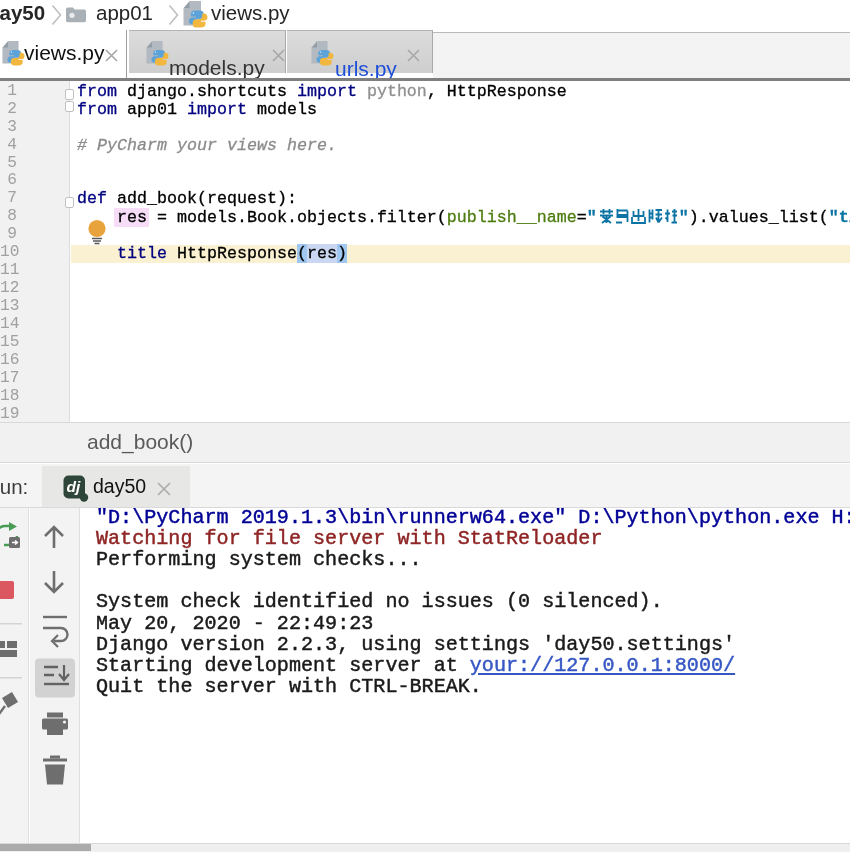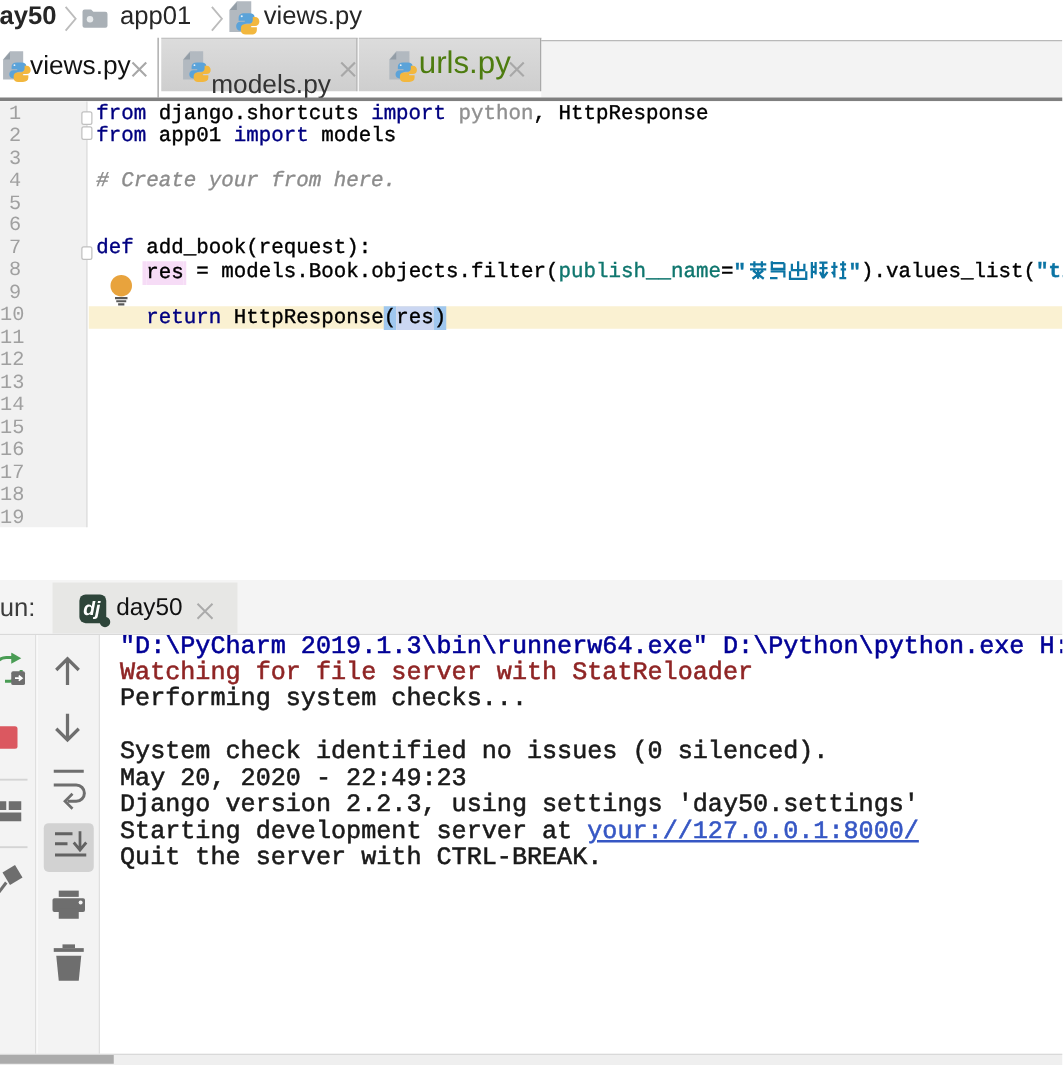--- a/index.html
+++ b/index.html
@@ -6,21 +6,21 @@
 #root{position:relative;width:850px;height:852px;overflow:hidden;background:#fff;
   font-family:"Liberation Sans",sans-serif;}
 #root *{box-sizing:border-box;}
 .abs{position:absolute;}
 .mono{font-family:"Liberation Mono",monospace;-webkit-text-stroke:0.3px;}
 pre{margin:0;white-space:pre;}
 .kw{color:#000080;font-weight:normal;}
 .str{color:#0b74a4;font-weight:bold;}
 .cmt{color:#8c8c8c;font-style:italic;}
 .gray{color:#909090;}
-.purp{color:#0f766e;}
+.purp{color:#4d7c0f;}
 svg{display:block;}
 </style>
 </head>
 <body>
 <div id="root">
 <svg width="0" height="0" style="position:absolute;">
   <defs>
     <g id="pyicon">
       <path d="M6.5 1 H18 V25.5 H0.5 V8 z" fill="#b2b9c0"></path>
       <path d="M6.5 1.8 V8 H0.9 z" fill="#939da6"></path>
@@ -73,21 +73,21 @@
     <svg class="abs" style="left:146px;top:10px;" width="23" height="27" viewBox="0 0 25 29">
         <use href="#pyicon"></use>
       </svg>
     <span class="abs" style="left:169px;top:11px;font-size:21px;color:#333;margin-top:15px;">models.py</span>
     <svg class="abs" style="left:271px;top:18px;" width="15" height="15" viewBox="0 0 15 15">
         <use href="#xicon"></use>
       </svg>
     <svg class="abs" style="left:311px;top:10px;" width="23" height="27" viewBox="0 0 25 29">
         <use href="#pyicon"></use>
       </svg>
-    <span class="abs" style="left:335px;top:6px;font-size:25px;color:#4d7c0f;">urls.py</span>
+    <span class="abs" style="left:335px;top:27px;font-size:21px;color:#1d4ed8;">urls.py</span>
     <svg class="abs" style="left:406px;top:18px;" width="15" height="15" viewBox="0 0 15 15">
         <use href="#xicon"></use>
       </svg>
   </div>
 
   <div class="abs" style="left:0;top:78px;width:850px;height:2.5px;background:#7f7f7f;"></div>
 
   <div class="abs" style="left:0;top:80.5px;width:850px;height:341px;background:#fff;overflow:hidden;">
     <div class="abs" style="left:0;top:0;width:70px;height:341px;background:#f1f1f1;border-right:1px solid #dcdcdc;"></div>
 
@@ -109,46 +109,49 @@
 14
 15
 16
 17
 18
 19</pre>
 
     <pre class="mono abs" style="left:77px;top:2.3px;font-size:16.66px;line-height:17.94px;color:#000;"><span class="kw">from</span> django.shortcuts <span class="kw">import</span> <span class="gray">python</span>, HttpResponse
 <span class="kw">from</span> app01 <span class="kw">import</span> models
 
-<span class="cmt"># Create your from here.</span>
+<span class="cmt"># PyCharm your views here.</span>
 
 
 <span class="kw">def</span> add_book(request):
     <span style="background:#f6dcf6;box-shadow:-3px 0 0 #f6dcf6,2px 0 0 #f6dcf6;">res</span> = models.Book.objects.filter(<span class="purp">publish__name</span>=<span class="str">"<svg style="display:inline-block;vertical-align:-2.5px;margin-left:2px;margin-right:2px;" width="78" height="16" viewBox="0 0 78 16">
             <g stroke="#0b74a4" stroke-width="1.8" fill="none">
               <path d="M1 3.5 h13 M4.5 1 v5 M10.5 1 v5 M1 7.5 h13 M3.5 8.5 l8.5 6.5 M11.5 8.5 l-8.5 6.5 M7.5 7.5 v7.5"></path>
               <path d="M17.5 2.5 h11 M18.5 1 v5.5 M28.5 2.5 v4.5 h-11 M17.5 9 h11 v5 M17 14.5 h6"></path>
               <path d="M39.5 1 v12 M34.5 3 v5 h10 v-5 M33 9 v6 h13 v-6"></path>
               <path d="M50.5 1.5 v13 M53.5 1.5 v10 M50.5 5.5 h3 M50.5 9.5 h3 M56.5 2 h6.5 M59.5 2 v12 M56.5 6.5 h6.5 M57 9.5 l2.5 5 M63 9.5 l-3.5 5"></path>
               <path d="M68.5 1.5 v12.5 M66 5.5 h5 M66.5 9.5 l2.5 3 M73 3.5 h5 M75.5 1 v13.5 M72.5 14.5 h6 M73.5 7.5 h4.5"></path>
             </g>
           </svg>"</span>).values_list(<span class="str">"title</span>
 
-    <span class="kw">return</span> HttpResponse<span style="background:#9fc7ef;">(</span><span style="background:#cbd7f2;">res</span><span style="background:#9fc7ef;">)</span></pre>
+    <span class="kw">title</span> HttpResponse<span style="background:#9fc7ef;">(</span><span style="background:#cbd7f2;">res</span><span style="background:#9fc7ef;">)</span></pre>
 
     <div class="abs" style="left:65px;top:8.5px;width:9px;height:11px;border:1px solid #c0c0c0;border-radius:2px;background:#fff;"></div>
     <div class="abs" style="left:65px;top:20px;width:9px;height:11px;border:1px solid #c0c0c0;border-radius:2px;background:#fff;"></div>
     <div class="abs" style="left:65px;top:116px;width:9px;height:11px;border:1px solid #c0c0c0;border-radius:2px;background:#fff;"></div>
 
     <svg class="abs" style="left:87px;top:138px;" width="20" height="26" viewBox="0 0 20 26">
       <circle cx="10" cy="9.5" r="8.6" fill="#e8a33d"></circle>
       <path d="M5 19.5 h10 M6 22 h8 M7.5 24.5 h5" stroke="#595959" stroke-width="1.7" fill="none"></path>
     </svg>
   </div>
 
+  <div class="abs" style="left:0;top:421.5px;width:850px;height:41px;background:#f1f1f1;border-top:1px solid #d8d8d8;border-bottom:1px solid #d8d8d8;">
+    <span class="abs" style="left:87px;top:7px;font-size:21px;color:#5a5a5a;">add_book()</span>
+  </div>
 
   <div class="abs" style="left:0;top:463.5px;width:850px;height:43px;background:#f4f4f4;overflow:hidden;">
     <span class="abs" style="left:-15px;top:11.5px;font-size:20.5px;color:#3c3c3c;">Run:</span>
     <div class="abs" style="left:42px;top:2.5px;width:148px;height:40.5px;background:#e7e7e5;"></div>
     <svg class="abs" style="left:63px;top:11.5px;" width="27" height="28" viewBox="0 0 27 28">
       <rect x="0.5" y="0.5" width="21.5" height="23" rx="5" fill="#2e453a"></rect>
       <circle cx="21" cy="22.5" r="4.2" fill="#2e453a"></circle>
       <text x="10.5" y="17" font-family="Liberation Sans" font-weight="bold" font-size="15.5" fill="#fff" text-anchor="middle" font-style="italic">dj</text>
     </svg>
     <span class="abs" style="left:93px;top:11.5px;font-size:19.5px;color:#111;">day50</span>

